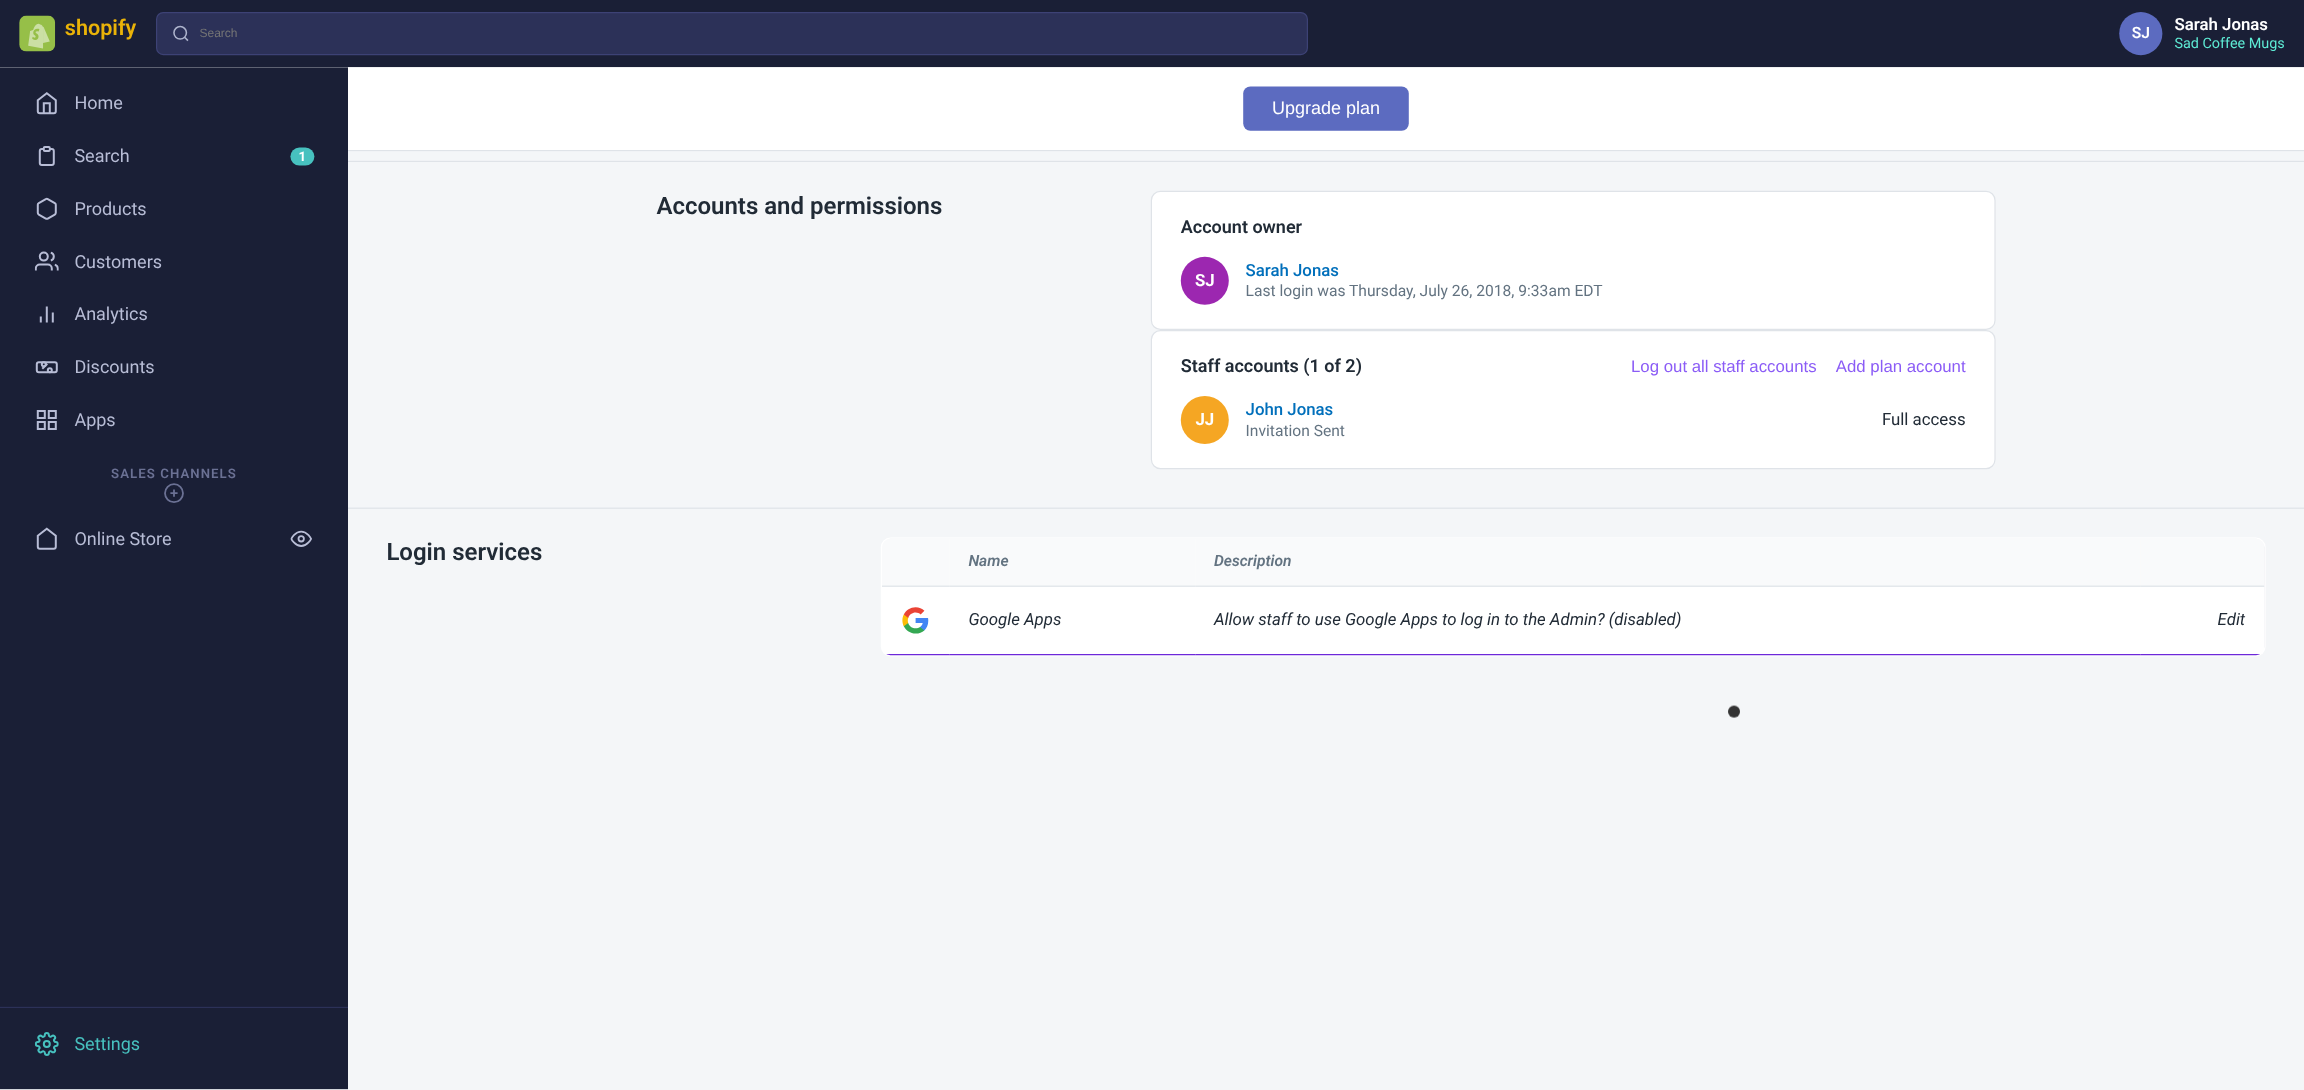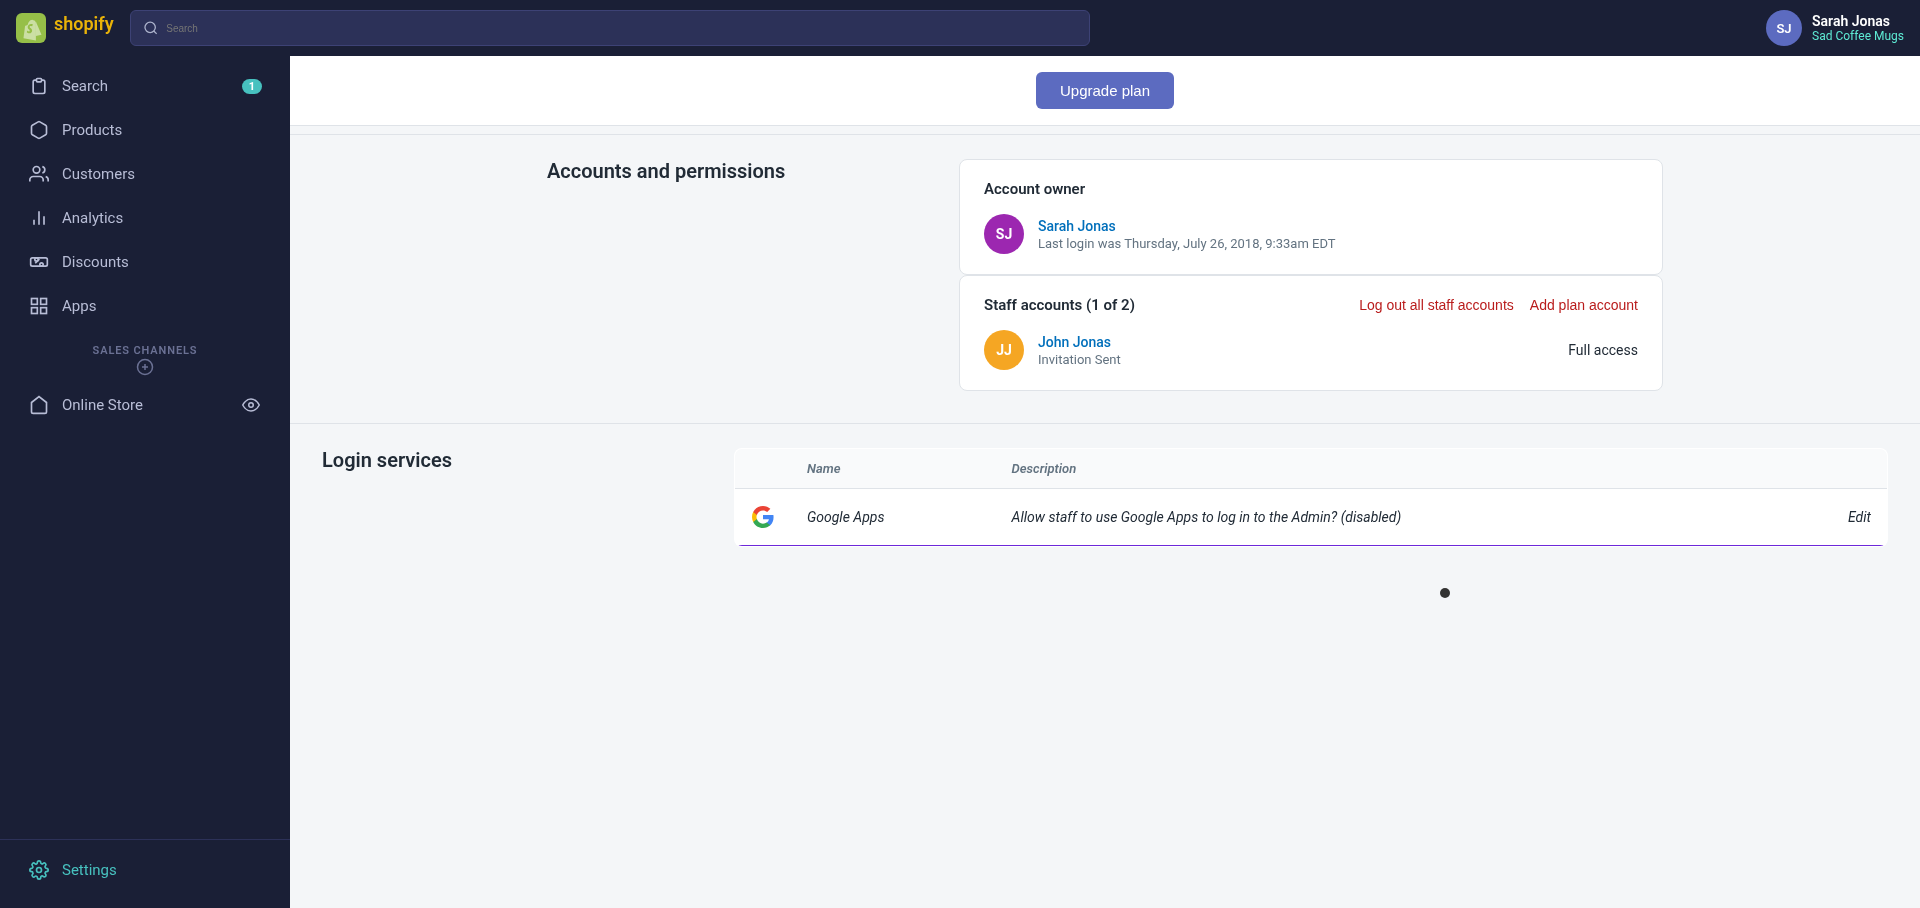--- a/index.html
+++ b/index.html
@@ -260,21 +260,21 @@
       font-size: 15px;
       font-weight: 600;
       color: #212b36;
     }
     .staff-card-actions {
       display: flex;
       gap: 16px;
     }
     .link-btn {
       font-size: 14px;
-      color: #b91c1c;
+      color: #8b5cf6;
       background: none;
       border: none;
       cursor: pointer;
       padding: 0;
     }
     .staff-row {
       display: flex;
       align-items: center;
       gap: 14px;
     }
@@ -403,20 +403,29 @@
     <div class="user-info">
       <span class="user-name">Sarah Jonas</span>
       <span class="user-store">Sad Coffee Mugs</span>
     </div>
   </div>
 </nav>
 
 <div class="layout">
 
   <aside class="sidebar">
+    <div class="sidebar-item">
+      <span class="sidebar-icon">
+        <svg width="20" height="20" viewBox="0 0 24 24" fill="none" stroke="currentColor" stroke-width="2">
+            <path d="M3 9l9-7 9 7v11a2 2 0 01-2 2H5a2 2 0 01-2-2z"></path>
+            <polyline points="9 22 9 12 15 12 15 22"></polyline>
+          </svg>
+      </span>
+      <span>Home</span>
+    </div>
     <div class="sidebar-item">
       <span class="sidebar-icon">
         <svg width="20" height="20" viewBox="0 0 24 24" fill="none" stroke="currentColor" stroke-width="2">
             <path d="M9 5H7a2 2 0 00-2 2v12a2 2 0 002 2h10a2 2 0 002-2V7a2 2 0 00-2-2h-2"></path>
             <rect x="9" y="3" width="6" height="4" rx="1"></rect>
           </svg>
       </span>
       <span>Search</span>
       <span class="badge">1</span>
     </div>

